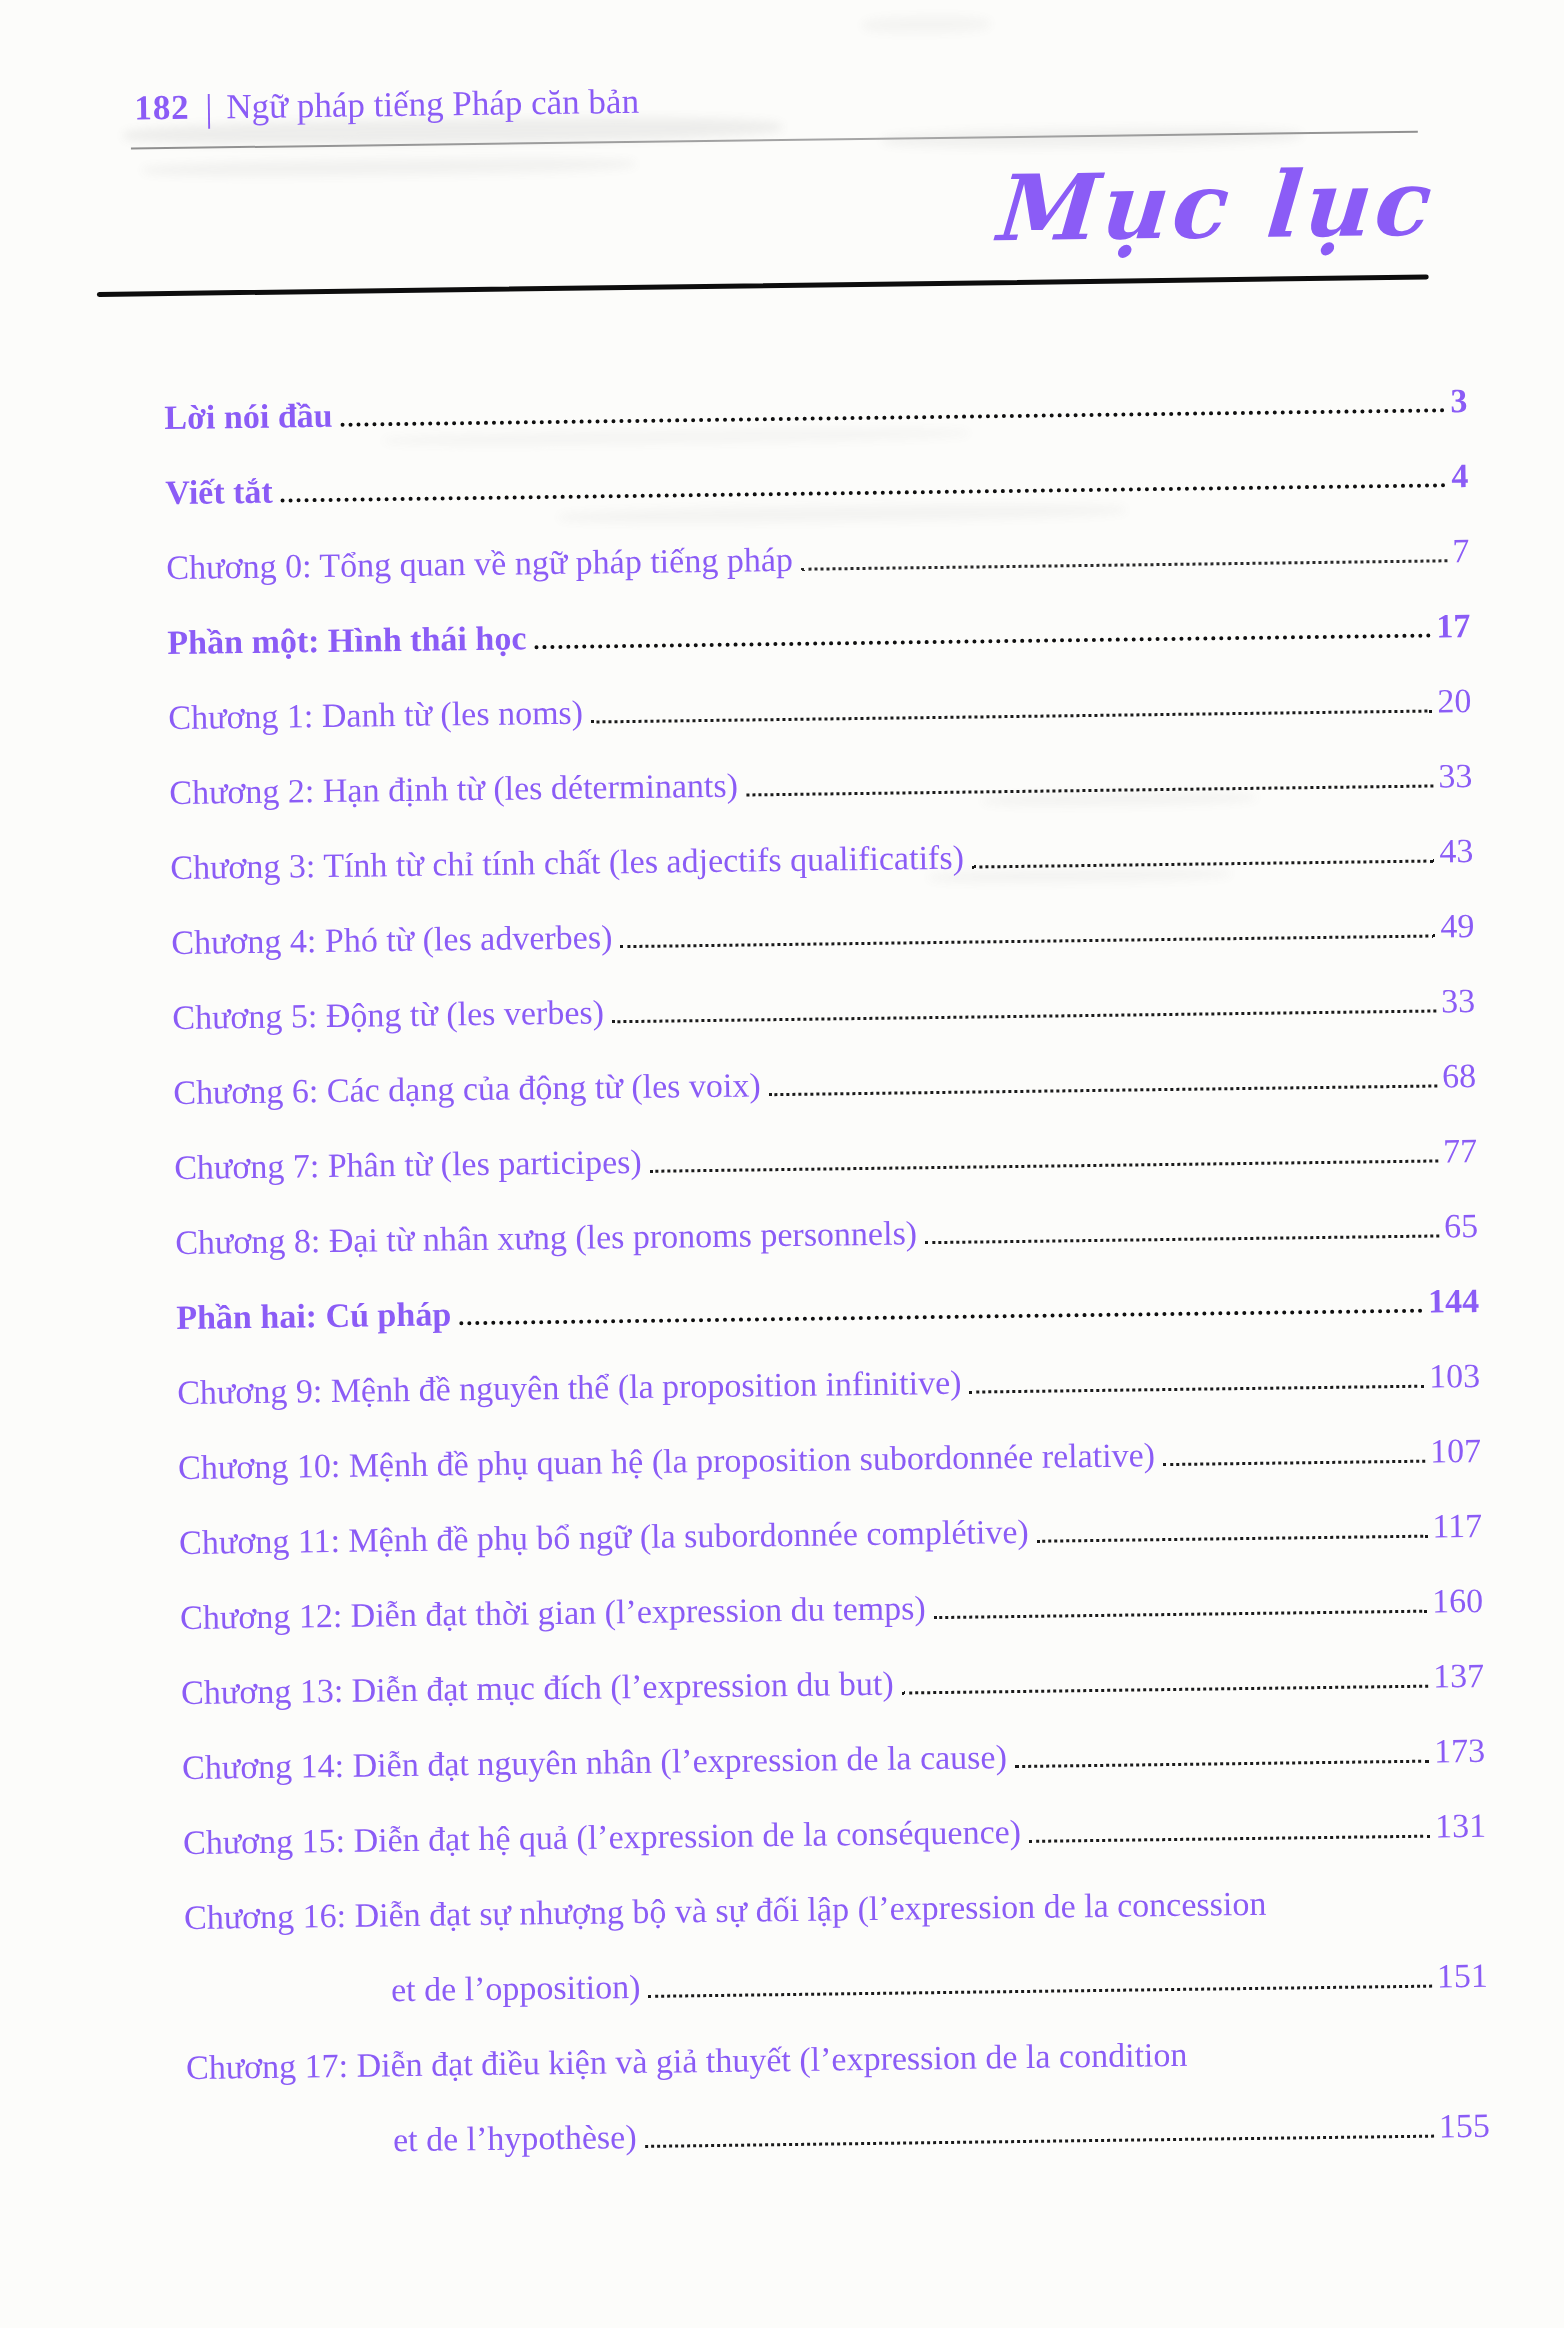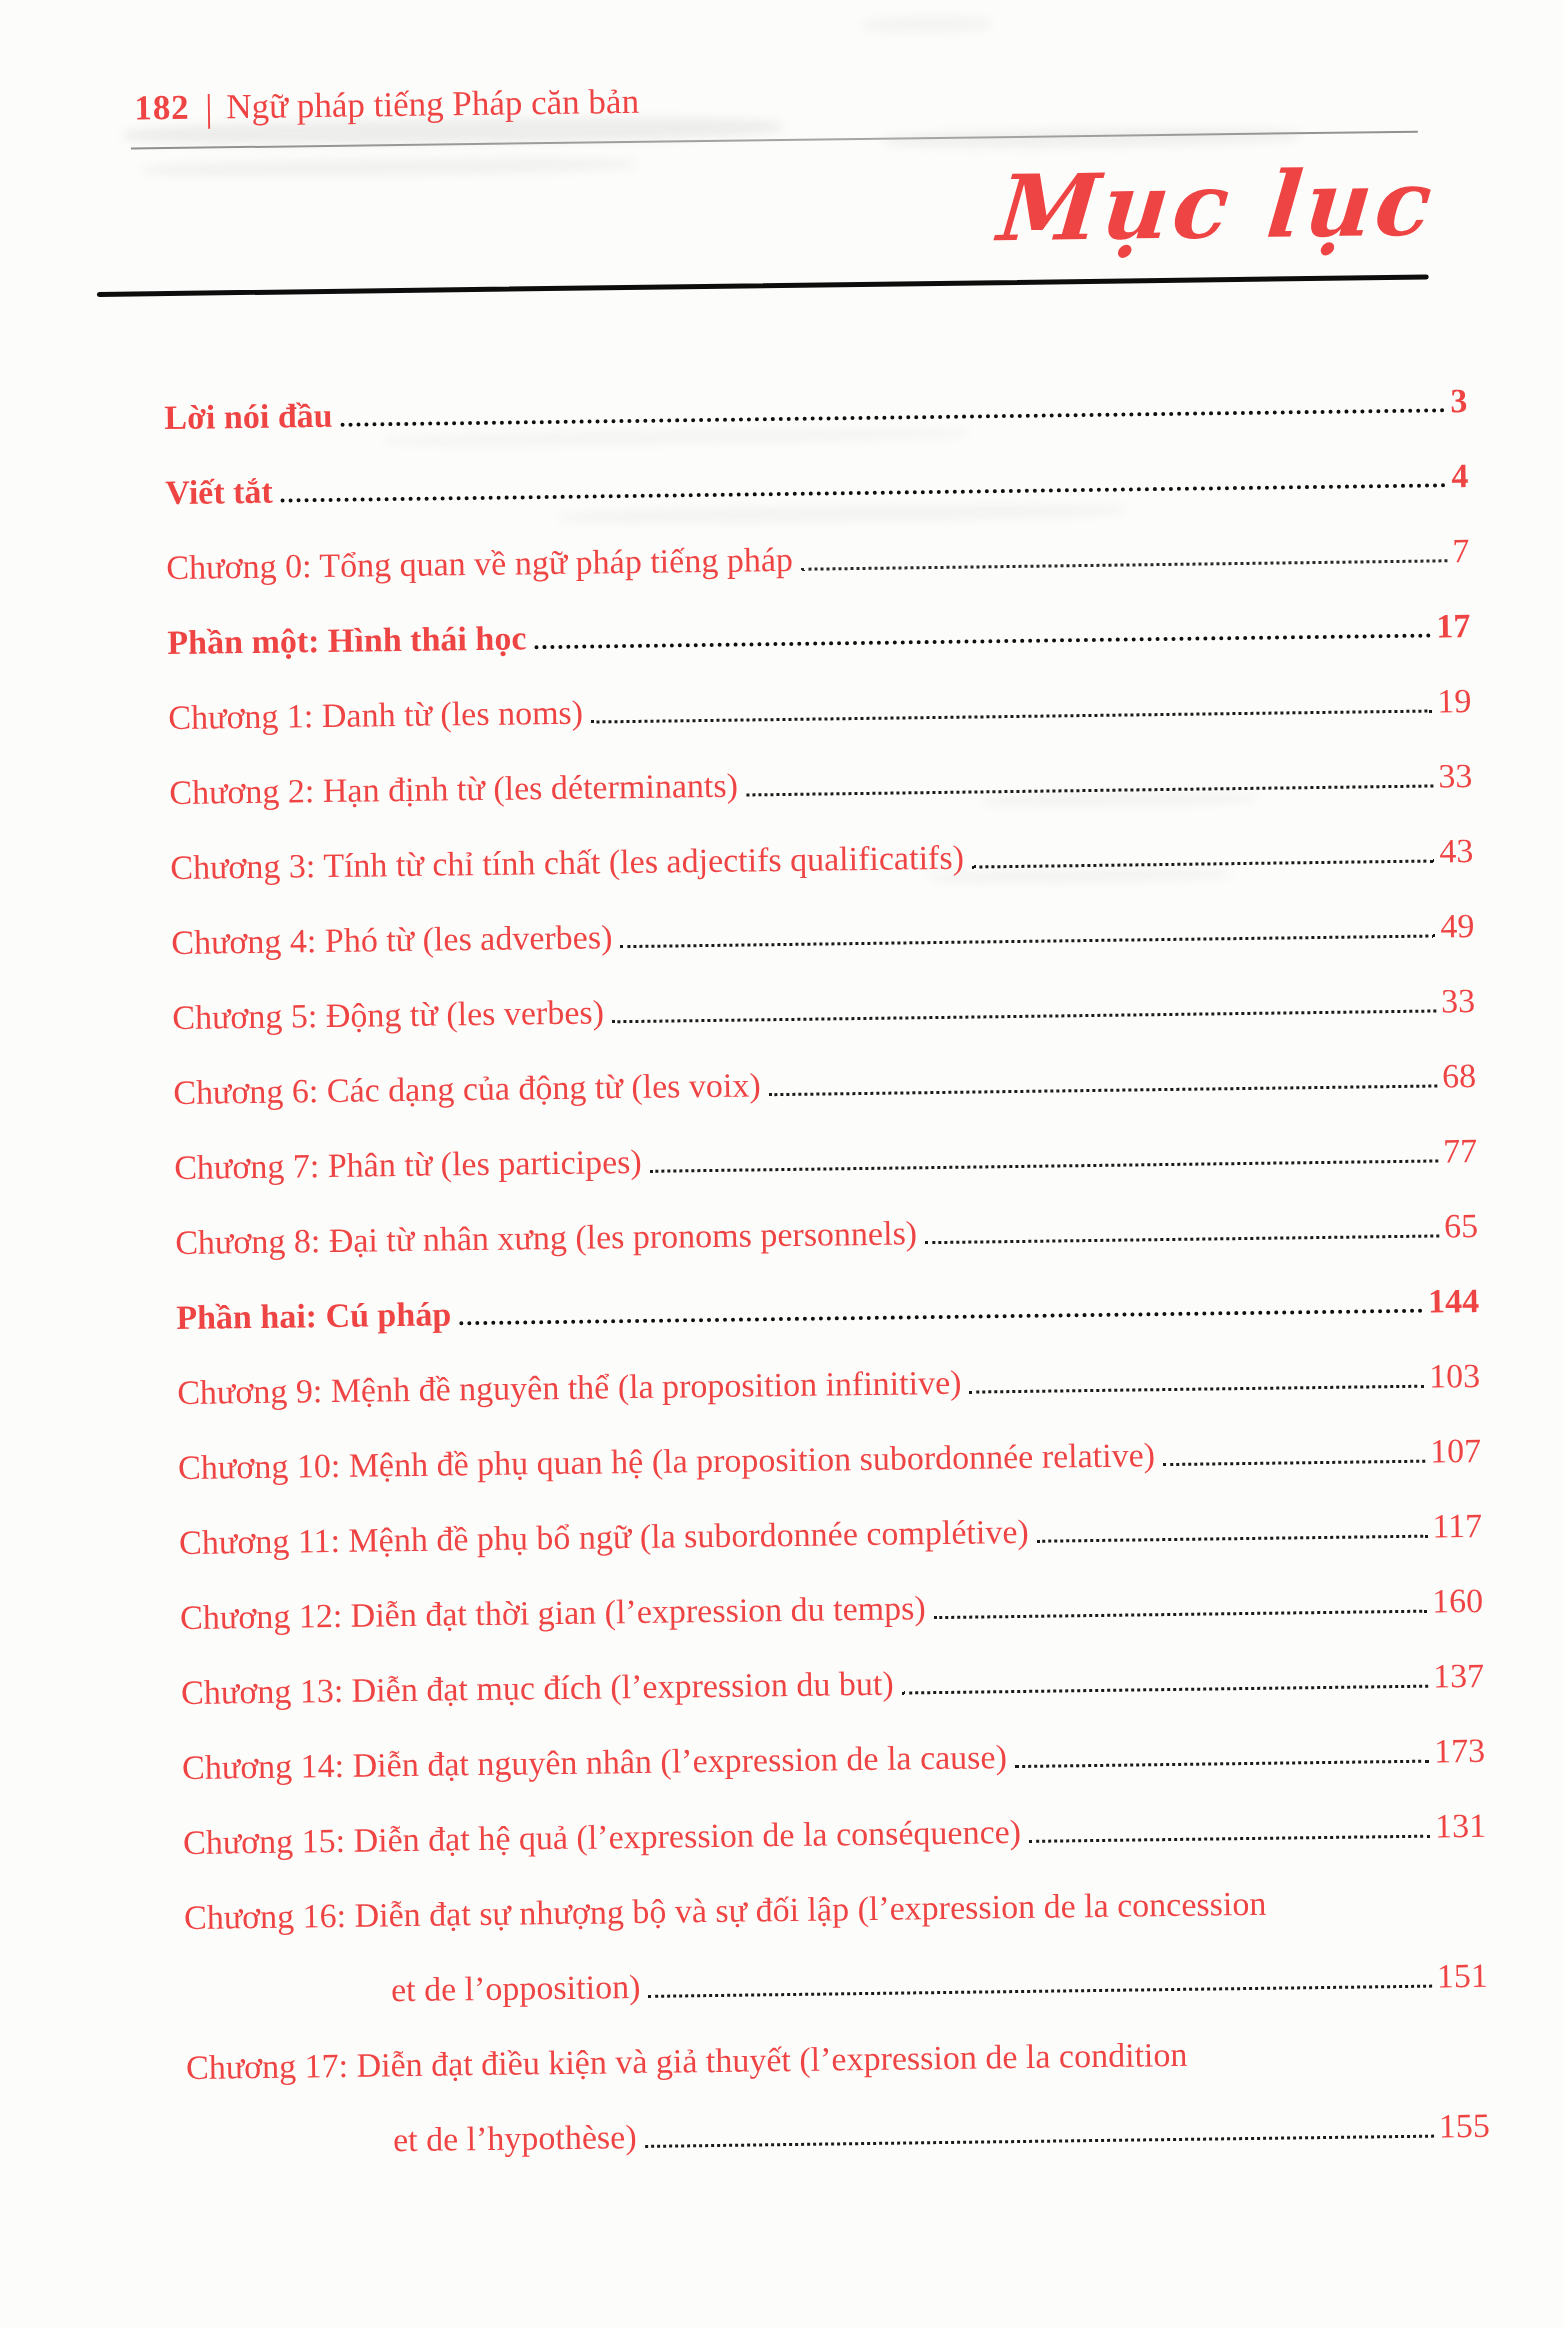--- a/index.html
+++ b/index.html
@@ -2,21 +2,21 @@
 <html style="font-size:14.6px"><head>
 <meta charset="utf-8">
 <style>
   html,body{margin:0;padding:0;background:#dedede;}
   .page{
     position:relative;
     width:1564px;height:2328px;
     background:#fcfcfa;
     overflow:hidden;
     font-family:"Liberation Serif","DejaVu Serif",serif;
-    color:#ef4444;
+    color:#8b5cf6;
   }
   .tilt{
     position:absolute;inset:0;
     transform:rotate(-0.75deg);
     transform-origin:786px 1142px;
   }
   
   .running-head{
     position:absolute;top:79px;left:148px;
     display:flex;align-items:baseline;
@@ -118,21 +118,21 @@
 
       <div class="toc-row bold">
         <span class="lbl">Phần một: Hình thái học</span>
         <span class="leader"></span>
         <span class="pg">17</span>
       </div>
 
       <div class="toc-row">
         <span class="lbl">Chương 1: Danh từ (les noms)</span>
         <span class="leader"></span>
-        <span class="pg">19</span>
+        <span class="pg">20</span>
       </div>
 
       <div class="toc-row">
         <span class="lbl">Chương 2: Hạn định từ (les déterminants)</span>
         <span class="leader"></span>
         <span class="pg">33</span>
       </div>
 
       <div class="toc-row">
         <span class="lbl">Chương 3: Tính từ chỉ tính chất (les adjectifs qualificatifs)</span>

